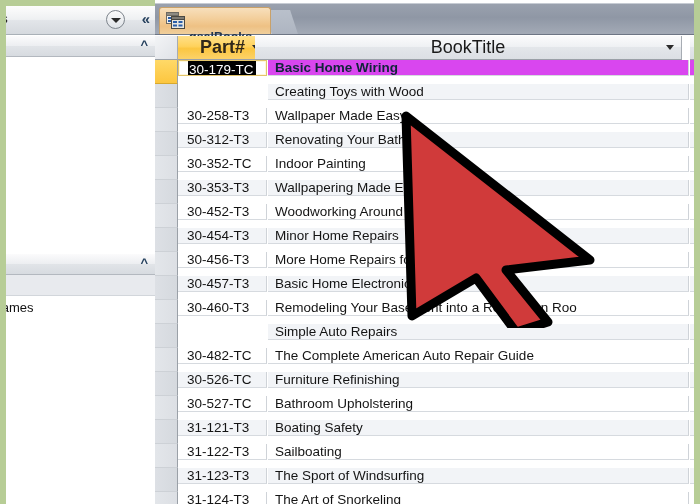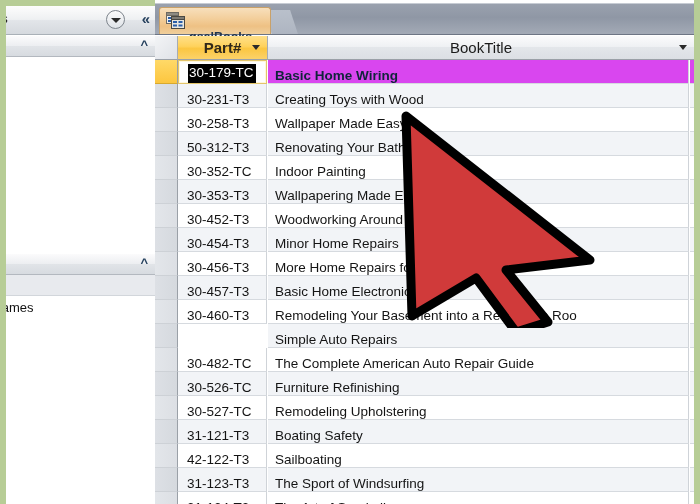--- a/index.html
+++ b/index.html
@@ -104,21 +104,21 @@
   
   .hdr{
     position:absolute;left:0;top:36px;height:24px;width:539px;
     box-sizing:border-box;
   }
   .hdr-cell{
     position:absolute;top:0;height:24px;box-sizing:border-box;
     background:linear-gradient(to bottom,#fbfbfc 0%,#eef0f3 49%,#e3e6ea 50%,#dcdfe4 100%);
     border-right:1px solid #a7acb3;
     border-bottom:1px solid #9aa0a7;
-    font-size:15px;color:#1a1a1a;
+    font-size:18px;color:#1a1a1a;
     display:flex;align-items:center;justify-content:center;
   }
   .hdr-cell.selcorner{
     background:linear-gradient(135deg,#f3f4f6 0%,#dfe2e7 100%);
   }
   .hdr-cell.part{
     background:linear-gradient(to bottom,#ffe08a 0%,#ffd25c 45%,#fbc641 55%,#fcd269 100%);
     font-weight:bold;color:#30281a;
   }
   .hdr-arrow{
@@ -135,25 +135,25 @@
     background:linear-gradient(to right,#e3e6ea,#dcdfe4);
     border-right:1px solid #9aa0a7;
     border-bottom:1px solid #cdd1d6;
     box-sizing:border-box;
   }
   .row.active .rowsel{
     background:linear-gradient(to bottom,#ffd968,#fcc63f);
     border-bottom:1px solid #d8a92e;
   }
   .cell{
-    position:absolute;top:0;height:24px;box-sizing:border-box;
+    position:absolute;top:0;height:16px;box-sizing:border-box;
     border-right:1px solid #cfd3d8;
     border-bottom:1px solid #d6dadf;
     font-size:13.5px;color:#141414;
-    display:flex;align-items:flex-end;
+    display:flex;align-items:flex-start;
     padding-left:7px;
     background:#ffffff;
     white-space:nowrap;overflow:hidden;
   }
   .row:nth-child(even) .cell{background:#f2f4f7;}
   .row:nth-child(even) .rowsel{background:linear-gradient(to right,#dde0e5,#d5d9de);}
   .row.active .cell{background:#d946ef;font-weight:bold;color:#10243a;}
   .cell.c-part{left:23px;width:89px;padding-left:9px;}
   .cell.c-title{left:113px;width:421px;}
   .cell.c-third{left:535px;width:20px;}
@@ -247,41 +247,40 @@
         <span class="tab-label">qselBooks</span>
       </div>
     </div>
 
     <div class="hdr">
       <div class="hdr-cell selcorner" style="left:0;width:23px;"></div>
       <div class="hdr-cell part" style="left:23px;width:90px;">
         <span>Part#</span>
         <span class="hdr-arrow"></span>
       </div>
-      <div class="hdr-cell" style="left:113px;width:427px;text-align:right;">
+      <div class="hdr-cell" style="left:100px;width:427px;text-align:right;">
         <span>BookTitle</span>
         <span class="hdr-arrow"></span>
       </div>
     </div>
     <div class="third-hdr">
       
     </div>
 
     <div class="rows" id="rows">
         <div class="row active">
           <div class="rowsel"></div>
           <div class="cell c-part">
             <span class="selbox">30-179-TC</span>
           </div>
           <div class="cell c-title">Basic Home Wiring</div>
           <div class="cell c-third"></div>
         </div>
         <div class="row">
           <div class="rowsel"></div>
-          <div class="cell c-part">30-231-T3</div>
           <div class="cell c-title">Creating Toys with Wood</div>
           <div class="cell c-third"></div>
         </div>
         <div class="row">
           <div class="rowsel"></div>
           <div class="cell c-part">30-258-T3</div>
           <div class="cell c-title">Wallpaper Made Easy</div>
           <div class="cell c-third"></div>
         </div>
         <div class="row">
@@ -345,32 +344,32 @@
         </div>
         <div class="row">
           <div class="rowsel"></div>
           <div class="cell c-part">30-526-TC</div>
           <div class="cell c-title">Furniture Refinishing</div>
           <div class="cell c-third"></div>
         </div>
         <div class="row">
           <div class="rowsel"></div>
           <div class="cell c-part">30-527-TC</div>
-          <div class="cell c-title">Remodeling Upholstering</div>
+          <div class="cell c-title">Bathroom Upholstering</div>
           <div class="cell c-third"></div>
         </div>
         <div class="row">
           <div class="rowsel"></div>
           <div class="cell c-part">31-121-T3</div>
           <div class="cell c-title">Boating Safety</div>
           <div class="cell c-third"></div>
         </div>
         <div class="row">
           <div class="rowsel"></div>
-          <div class="cell c-part">42-122-T3</div>
+          <div class="cell c-part">31-122-T3</div>
           <div class="cell c-title">Sailboating</div>
           <div class="cell c-third"></div>
         </div>
         <div class="row">
           <div class="rowsel"></div>
           <div class="cell c-part">31-123-T3</div>
           <div class="cell c-title">The Sport of Windsurfing</div>
           <div class="cell c-third"></div>
         </div>
         <div class="row">

